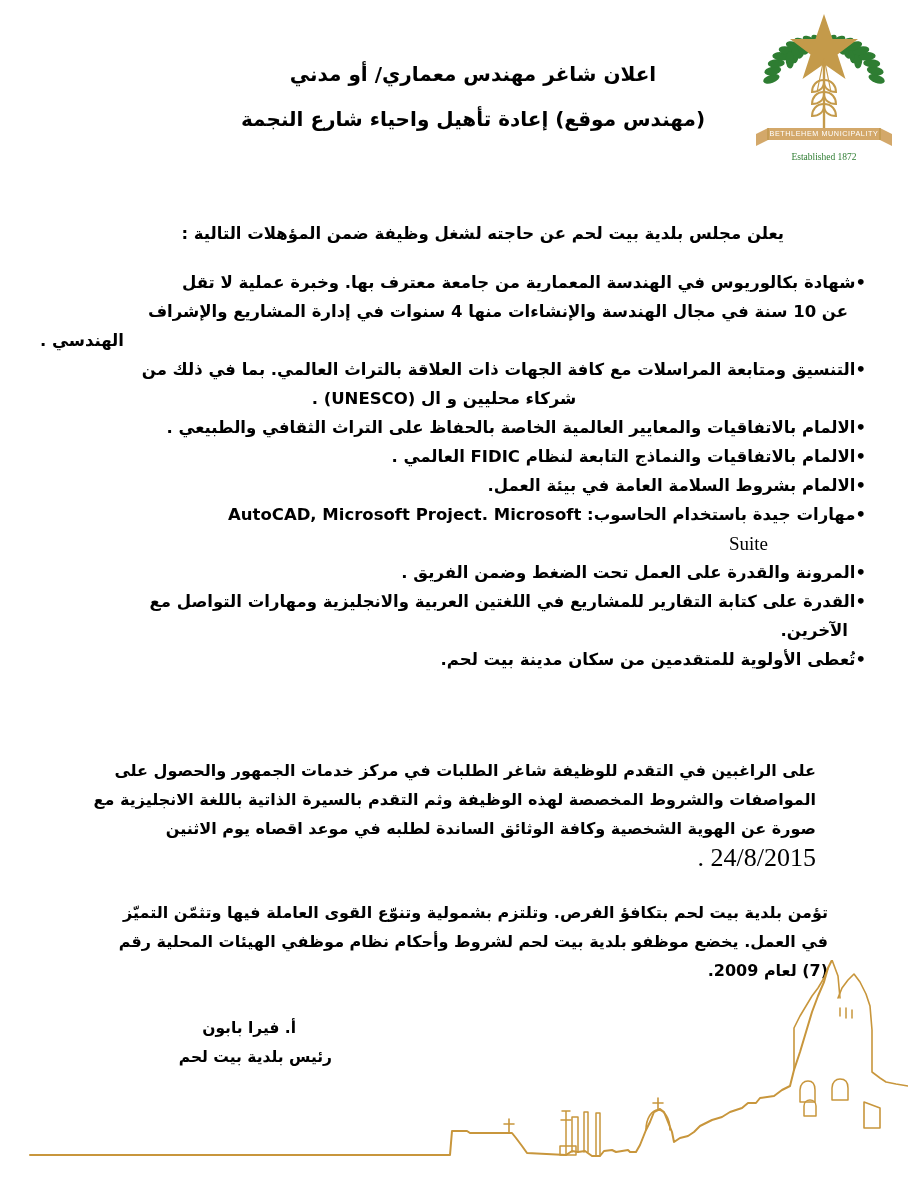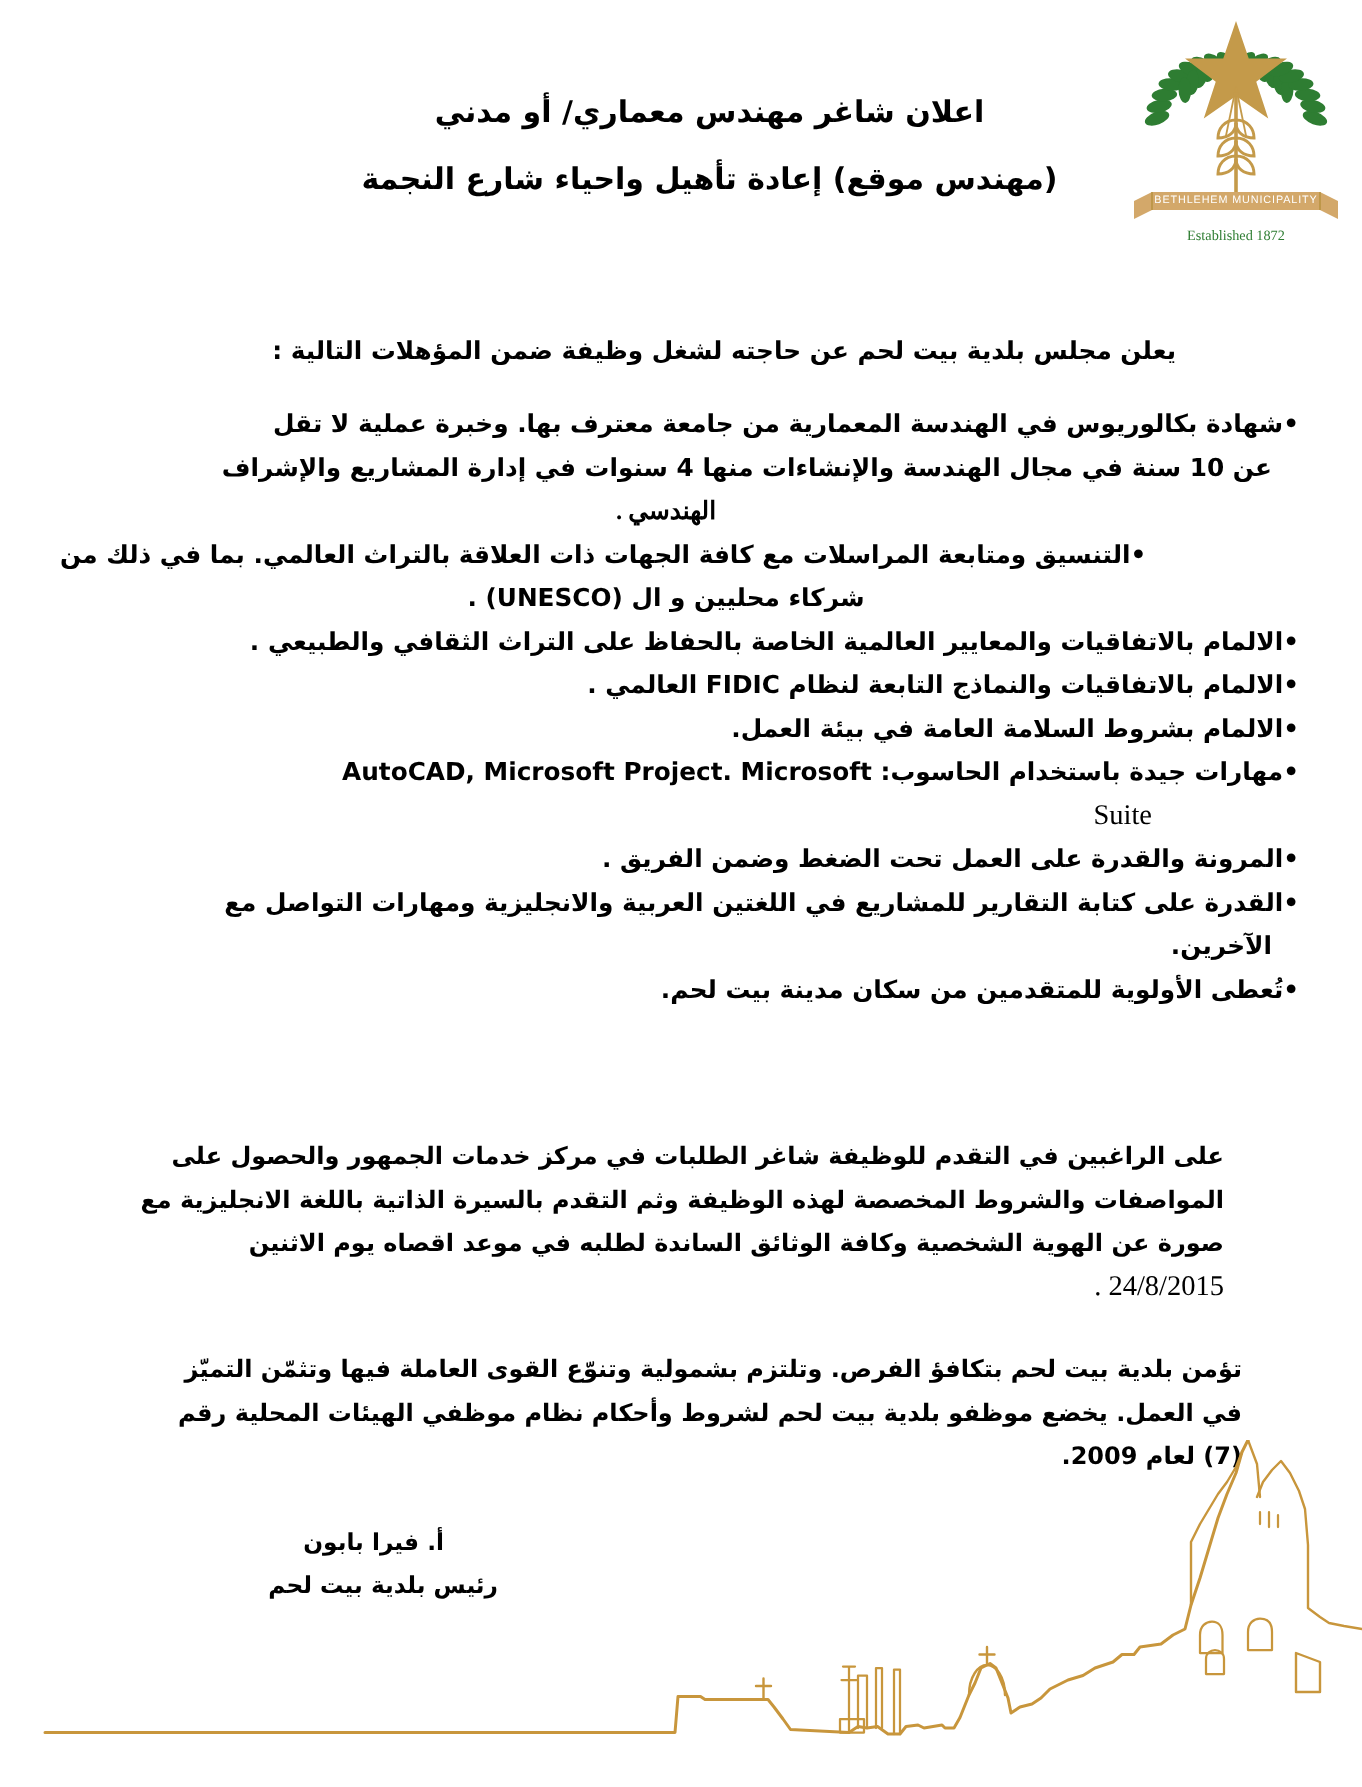--- a/index.html
+++ b/index.html
@@ -277,25 +277,25 @@
     <div class="title-line">(مهندس موقع) إعادة تأهيل واحياء شارع النجمة</div>
   </div>
 
   <div class="intro">يعلن مجلس بلدية بيت لحم عن حاجته لشغل وظيفة ضمن المؤهلات التالية :</div>
 
   <div class="bullets">
 
     <div class="bullet-item ta-right" style="text-align:right; padding-right:0;">
       <div style="text-align:right;">•شهادة بكالوريوس في  الهندسة المعمارية من جامعة معترف بها. وخبرة عملية لا تقل</div>
       <div style="text-align:right; padding-right:18px;">عن 10 سنة في مجال الهندسة والإنشاءات منها 4 سنوات في إدارة المشاريع والإشراف</div>
-      <div style="text-align:center; padding-right:18px;font-family:Liberation Serif, serif;">الهندسي .</div>
-    </div>
-
-    <div class="bullet-item" style="text-align:right;">
-      <div style="text-align:left;">•التنسيق ومتابعة المراسلات مع كافة الجهات ذات العلاقة بالتراث العالمي. بما في ذلك من</div>
+      <div style="text-align:left; padding-right:18px;">الهندسي .</div>
+    </div>
+
+    <div class="bullet-item" style="text-align:right;">
+      <div style="text-align:right;">•التنسيق ومتابعة المراسلات مع كافة الجهات ذات العلاقة بالتراث العالمي. بما في ذلك من</div>
       <div style="text-align:center; padding-right:18px;">شركاء محليين و ال (UNESCO) .</div>
     </div>
 
     <div class="bullet-item" style="text-align:right;">
       <div style="text-align:right;">•الالمام بالاتفاقيات والمعايير العالمية الخاصة بالحفاظ على التراث الثقافي والطبيعي .</div>
     </div>
 
     <div class="bullet-item" style="text-align:right;">
       <div style="text-align:right;">•الالمام بالاتفاقيات والنماذج التابعة لنظام FIDIC  العالمي .</div>
     </div>
@@ -321,21 +321,21 @@
 
     <div class="bullet-item" style="text-align:right;">
       <div style="text-align:right;">•تُعطى الأولوية للمتقدمين من سكان مدينة بيت لحم.</div>
     </div>
   </div>
 
   <div class="para" id="para-apply">
     <div>على الراغبين في التقدم للوظيفة شاغر الطلبات في مركز خدمات الجمهور والحصول على</div>
     <div>المواصفات والشروط المخصصة لهذه الوظيفة وثم التقدم بالسيرة الذاتية باللغة الانجليزية مع</div>
     <div>صورة عن الهوية الشخصية وكافة الوثائق الساندة لطلبه في موعد اقصاه يوم الاثنين</div>
-    <div style="font-family:'Liberation Serif', serif; font-weight:normal; font-size:19px;">24/8/2015 .</div>
+    <div style="font-family:'Liberation Serif', serif; font-weight:normal; font-size:26px;">24/8/2015 .</div>
   </div>
 
   <div class="para" id="para-equal">
     <div>تؤمن بلدية بيت لحم بتكافؤ الفرص. وتلتزم بشمولية وتنوّع القوى العاملة فيها وتثمّن التميّز</div>
     <div>في العمل. يخضع موظفو بلدية بيت لحم لشروط وأحكام نظام موظفي الهيئات المحلية رقم</div>
     <div>(7) لعام 2009.</div>
   </div>
 
   <div class="signature">
     <div style="text-align:right; padding-right:52px;">أ. فيرا بابون</div>

